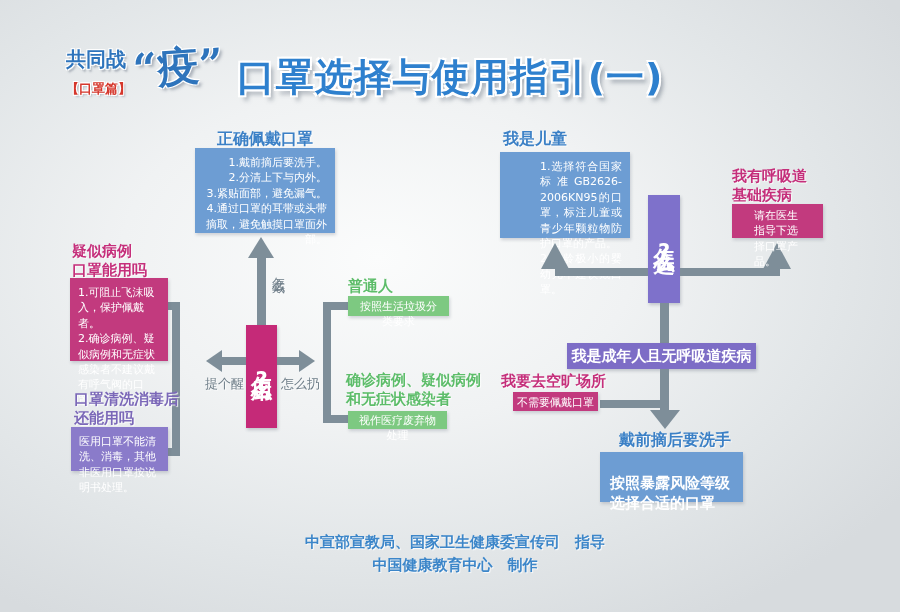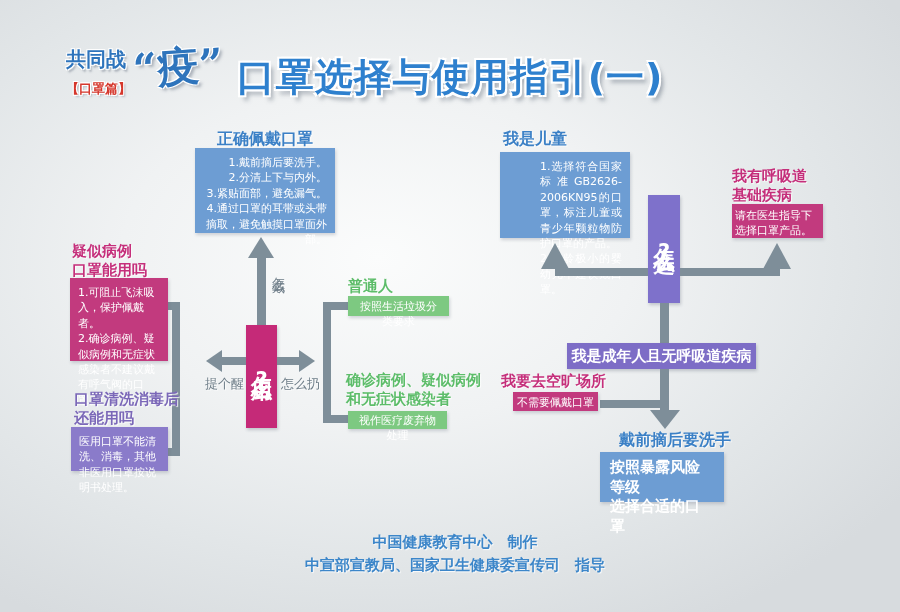--- a/index.html
+++ b/index.html
@@ -123,35 +123,35 @@
   <div class="hub" style="left:648px; top:195px; width:32px; height:108px; background:#7e71cb;">怎么选?</div>
 
   <div class="shaft" style="left:555px; top:268px; width:93px; height:8px;"></div>
   <div class="tri tri-up-lg" style="left:541px; top:243px;"></div>
 
   <div class="shaft" style="left:680px; top:268px; width:100px; height:8px;"></div>
   <div class="tri tri-up-lg" style="left:763px; top:243px;"></div>
 
   <div class="sec-title t-pink" style="left:732px; top:167px;">我有呼吸道
 基础疾病</div>
-  <div class="box b-pink" style="left:732px; top:204px; width:91px; height:34px; padding:4px 3px;">请在医生指导下选择口罩产品。</div>
+  <div class="box b-pink" style="left:732px; top:204px; width:91px; height:34px; padding:4px 22px;">请在医生指导下选择口罩产品。</div>
 
   <div class="shaft" style="left:660px; top:303px; width:9px; height:40px;"></div>
 
   <div class="banner" style="left:567px; top:343px; width:189px; height:26px;">我是成年人且无呼吸道疾病</div>
 
   <div class="shaft" style="left:660px; top:369px; width:9px; height:42px;"></div>
   <div class="shaft" style="left:600px; top:400px; width:60px; height:8px;"></div>
   <div class="tri tri-down" style="left:650px; top:410px;"></div>
 
   <div class="sec-title t-pink" style="left:501px; top:372px;">我要去空旷场所</div>
   <div class="box b-pink center-text" style="left:513px; top:392px; width:85px; height:19px; padding:3px 4px;">不需要佩戴口罩</div>
 
   <div class="sec-title t-blue center-text" style="left:605px; top:430px; width:140px;">戴前摘后要洗手</div>
-  <div class="box b-blue" style="left:600px; top:452px; width:124px; height:50px; font-size:15px; font-weight:bold; padding:6px 10px; line-height:1.3;">按照暴露风险等级
+  <div class="box b-blue" style="left:600px; top:452px; width:143px; height:50px; font-size:15px; font-weight:bold; padding:22px 10px; line-height:1.3;">按照暴露风险等级
 选择合适的口罩</div>
 
   <div class="footer">
+    <div>中宣部宣教局、国家卫生健康委宣传司　指导</div>
     <div>中国健康教育中心　制作</div>
-    <div>中宣部宣教局、国家卫生健康委宣传司　指导</div>
   </div>
 
 </div>
 
 </body></html>

